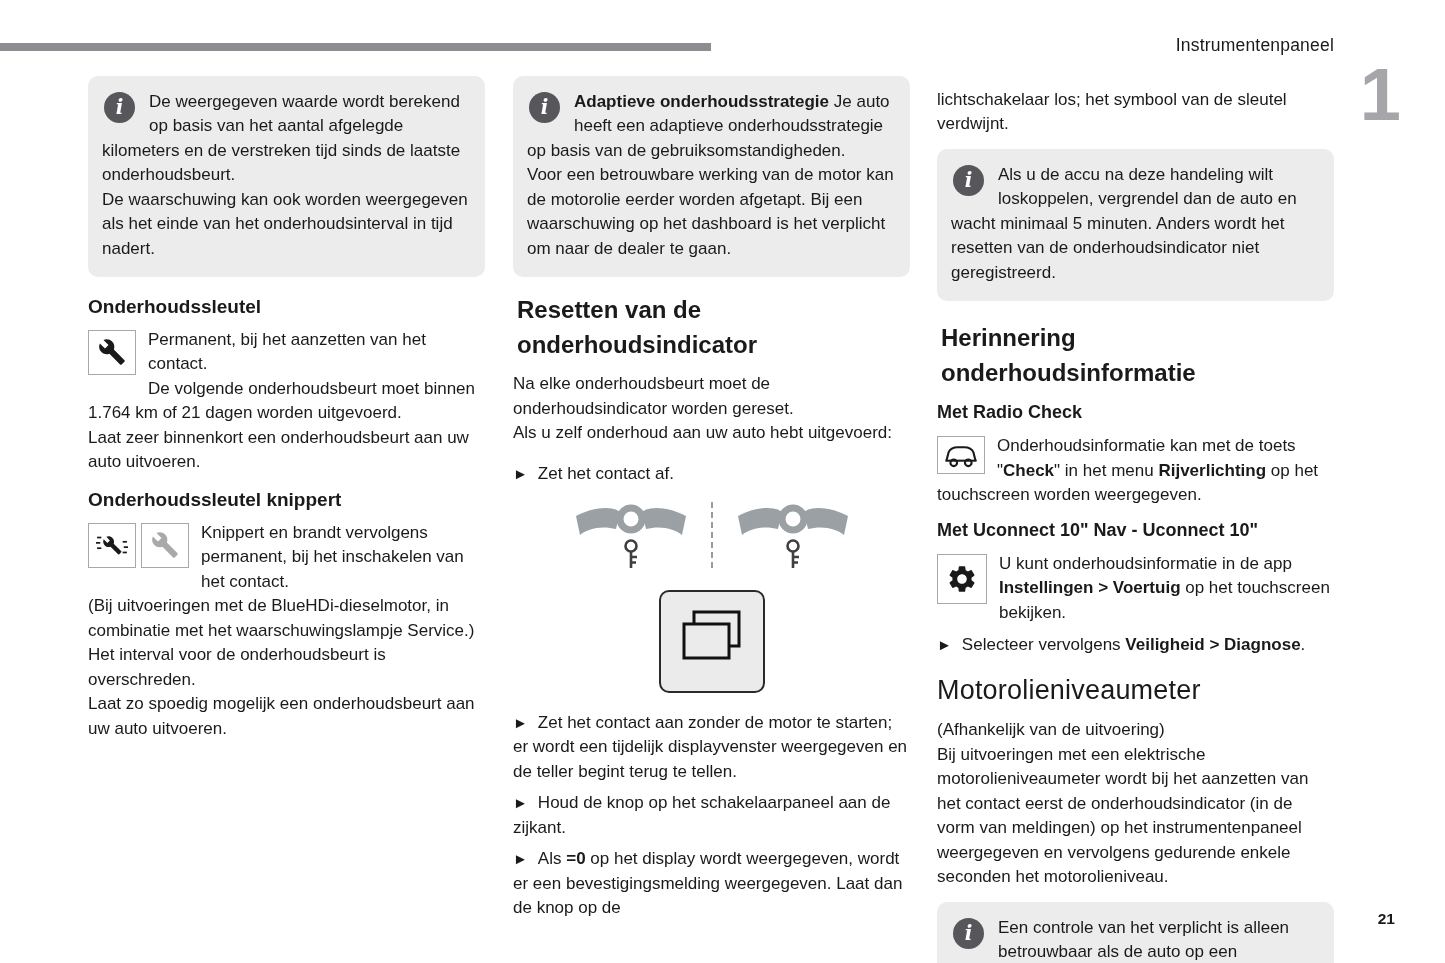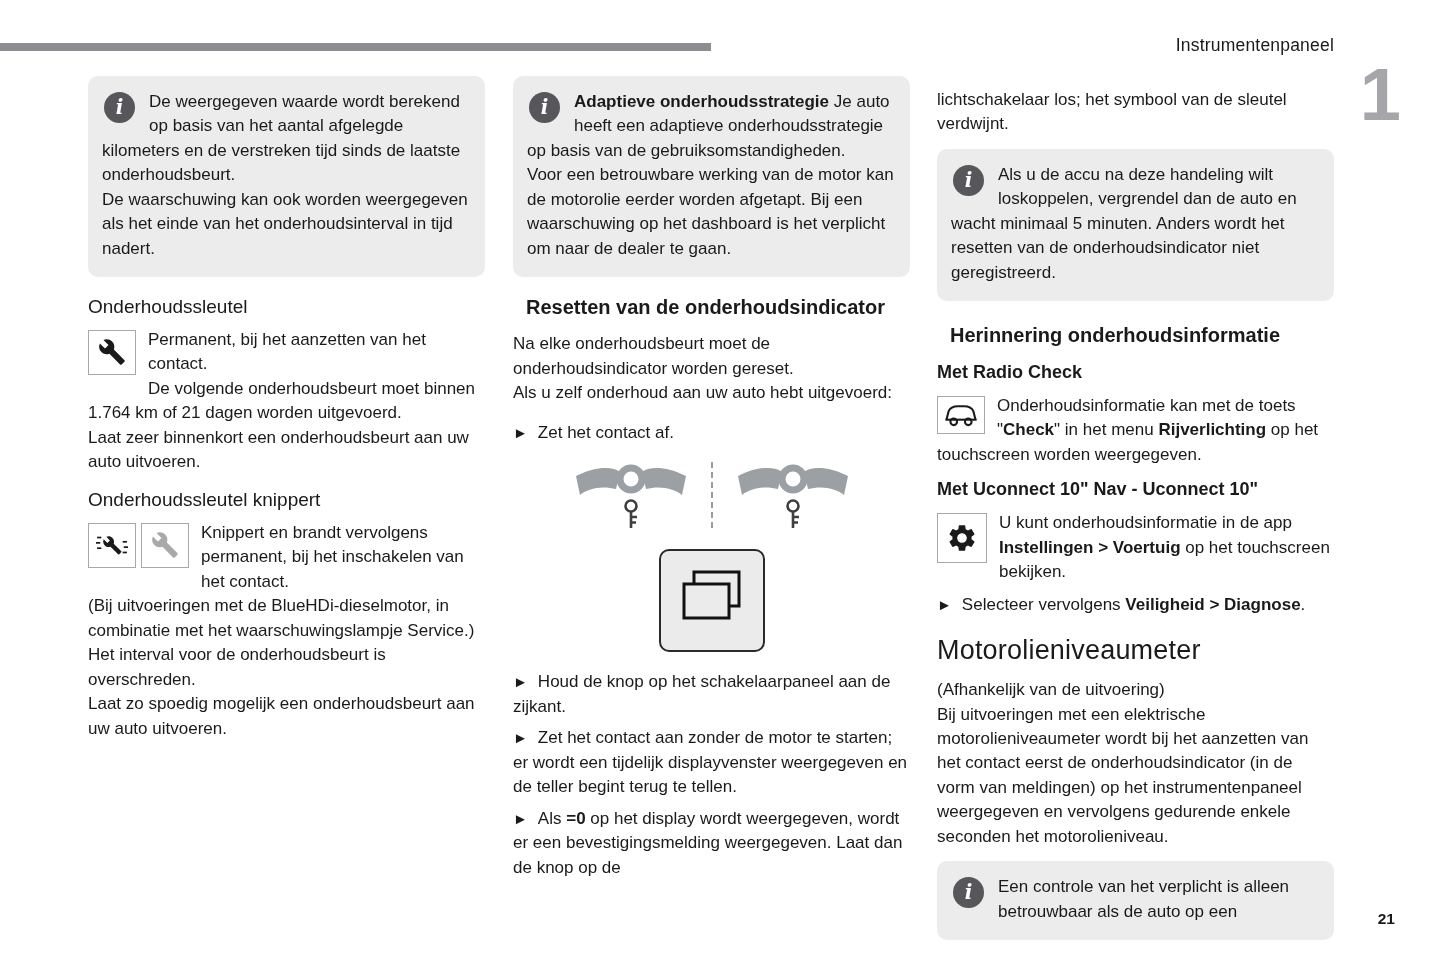--- a/index.html
+++ b/index.html
@@ -31,22 +31,22 @@
   }
   .info-icon {
     float:left; width:31px; height:31px; border-radius:50%;
     background:#57575b; color:#fff; text-align:center;
     font-family:"DejaVu Serif",serif; font-style:italic; font-weight:bold;
     font-size:20px; line-height:30px;
     margin:2px 14px 4px 2px;
   }
   .info-title { font-weight:bold; }
 
-  .h-section { font-size:19px; font-weight:normal; margin:12px 0 7px; }
-  .h-big     { font-size:20px; font-weight:bold; margin:16px 13px 10px; }
+  .h-section { font-size:19px; font-weight:bold; margin:12px 0 7px; }
+  .h-big     { font-size:24px; font-weight:bold; margin:16px 4px 10px; }
   .h-sub     { font-size:18px; font-weight:bold; margin:10px 0 8px; }
   .h-title   { font-size:27px; font-weight:normal; margin:14px 0 8px; letter-spacing:.2px; }
 
   p.para { margin-bottom:16px; }
   p.picto-row { overflow:hidden; margin-bottom:8px; }
 
   .pictobox {
     float:left; width:48px; height:45px;
     border:1px solid #a8a8a8; background:#fff;
     display:flex; align-items:center; justify-content:center;
@@ -167,23 +167,23 @@
 
     <div class="button-panel">
       <span>
         <svg width="62" height="56" viewBox="0 0 62 56">
           <rect x="13" y="3" width="45" height="34" fill="none" stroke="#111" stroke-width="3"></rect>
           <rect x="3" y="15" width="45" height="34" fill="#ebebeb" stroke="#111" stroke-width="3"></rect>
         </svg>
       </span>
     </div>
 
+    <p class="bullet"><span class="arrow">►</span><span>Zet het contact aan zonder de motor te starten; er wordt een tijdelijk displayvenster weergegeven en de teller begint terug te tellen.</span></p>
+
     <p class="bullet"><span class="arrow">►</span><span>Houd de knop op het schakelaarpaneel aan de zijkant.</span></p>
-
-    <p class="bullet"><span class="arrow">►</span><span>Zet het contact aan zonder de motor te starten; er wordt een tijdelijk displayvenster weergegeven en de teller begint terug te tellen.</span></p>
 
     <p class="bullet"><span class="arrow">►</span><span>Als </span><b>=0</b><span> op het display wordt weergegeven, wordt er een bevestigingsmelding weergegeven. Laat dan de knop op de</span></p>
   </div>
 
   <div class="col" id="col3">
 
     <p class="para" style="margin-bottom:12px;">lichtschakelaar los; het symbool van de sleutel verdwijnt.</p>
 
     <div class="info-box" style="margin-bottom:20px;">
       <span class="info-icon">i</span>

